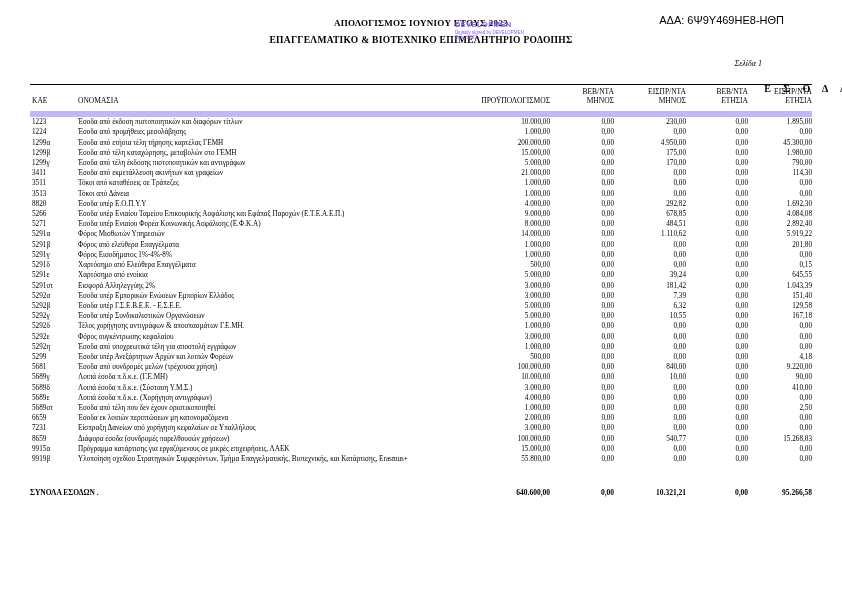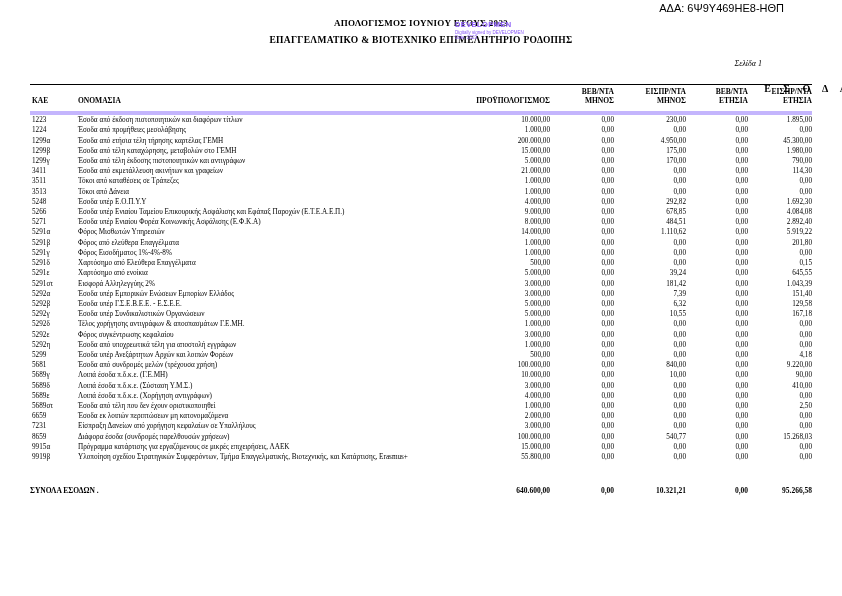--- a/index.html
+++ b/index.html
@@ -5,21 +5,21 @@
   html,body{margin:0;padding:0;background:#ffffff;}
   .page{
     position:relative;
     width:842px;height:596px;
     background:#ffffff;
     font-family:"Liberation Serif","DejaVu Serif",serif;
     color:#000;
     overflow:hidden;
   }
   .ada{
-    position:absolute;top:2px;right:58px;
+    position:absolute;top:14px;right:58px;
     font-family:"Liberation Sans","DejaVu Sans",sans-serif;
     font-size:11px;color:#000;
   }
   .title-block{position:absolute;top:18px;left:0;width:100%;text-align:center;}
   .doc-title{font-size:9px;font-weight:bold;letter-spacing:.3px;}
   .org-title{font-size:9.5px;font-weight:bold;margin-top:7px;letter-spacing:.3px;}
   .stamp{
     position:absolute;top:21px;left:455px;z-index:2;
     color:#8b5cf6;text-align:left;line-height:1.15;
     font-family:"Liberation Sans","DejaVu Sans",sans-serif;
@@ -30,22 +30,22 @@
     position:absolute;top:64px;left:10px;width:100%;text-align:right;
     font-size:10px;font-weight:bold;letter-spacing:5px;margin-top:19px;
   }
   .page-label{position:absolute;top:59px;right:80px;font-size:8px;font-style:italic;}
   table.income{
     position:absolute;top:84px;left:30px;width:782px;
     border-collapse:collapse;table-layout:fixed;
     border-top:1px solid #000;
   }
   table.income th{
-    font-size:7.5px;font-weight:bold;vertical-align:bottom;
-    padding:3px 0 6px 0;border-bottom:4px solid #c4b5fd;text-align:left;
+    font-size:7.5px;font-weight:normal;vertical-align:bottom;
+    padding:3px 0 6px 0;border-bottom:6px solid #c4b5fd;text-align:left;
     line-height:1.15;
   }
   table.income th .hl{display:block;}
   table.income td{
     font-size:7.2px;line-height:10.2px;
     white-space:nowrap;overflow:hidden;
     padding:0;
   }
   .c-num{text-align:right !important;}
   .c-kae{padding-left:2px !important;}
@@ -182,21 +182,21 @@
         <tr>
       <td class="c-kae">3513</td>
       <td class="c-name">Τόκοι από Δάνεια</td>
       <td class="c-num">1.000,00</td>
       <td class="c-num">0,00</td>
       <td class="c-num">0,00</td>
       <td class="c-num">0,00</td>
       <td class="c-num">0,00</td>
     </tr>
         <tr>
-      <td class="c-kae">5248</td>
+      <td class="c-kae">8820</td>
       <td class="c-name">Έσοδα υπέρ Ε.Ο.Π.Υ.Υ</td>
       <td class="c-num">4.000,00</td>
       <td class="c-num">0,00</td>
       <td class="c-num">292,82</td>
       <td class="c-num">0,00</td>
       <td class="c-num">1.692,30</td>
     </tr>
         <tr>
       <td class="c-kae">5266</td>
       <td class="c-name">Έσοδα υπέρ Ενιαίου Ταμείου Επικουρικής Ασφάλισης και Εφάπαξ Παροχών (Ε.Τ.Ε.Α.Ε.Π.)</td>

